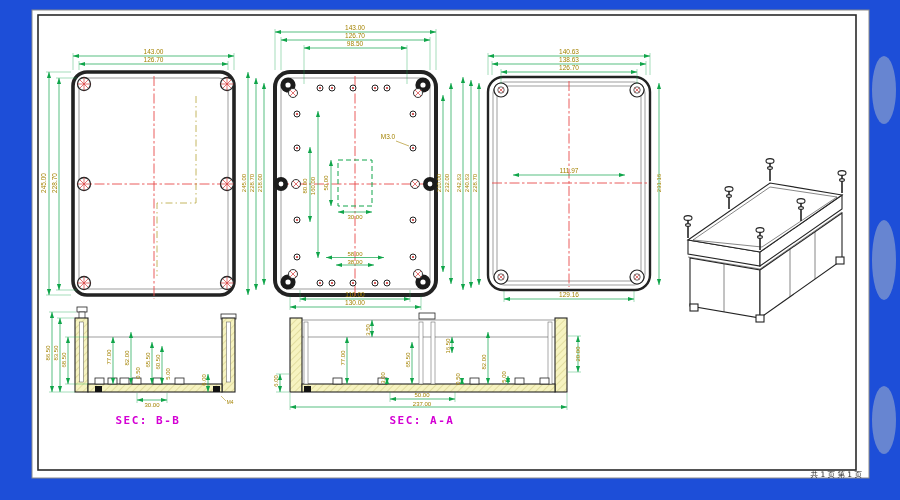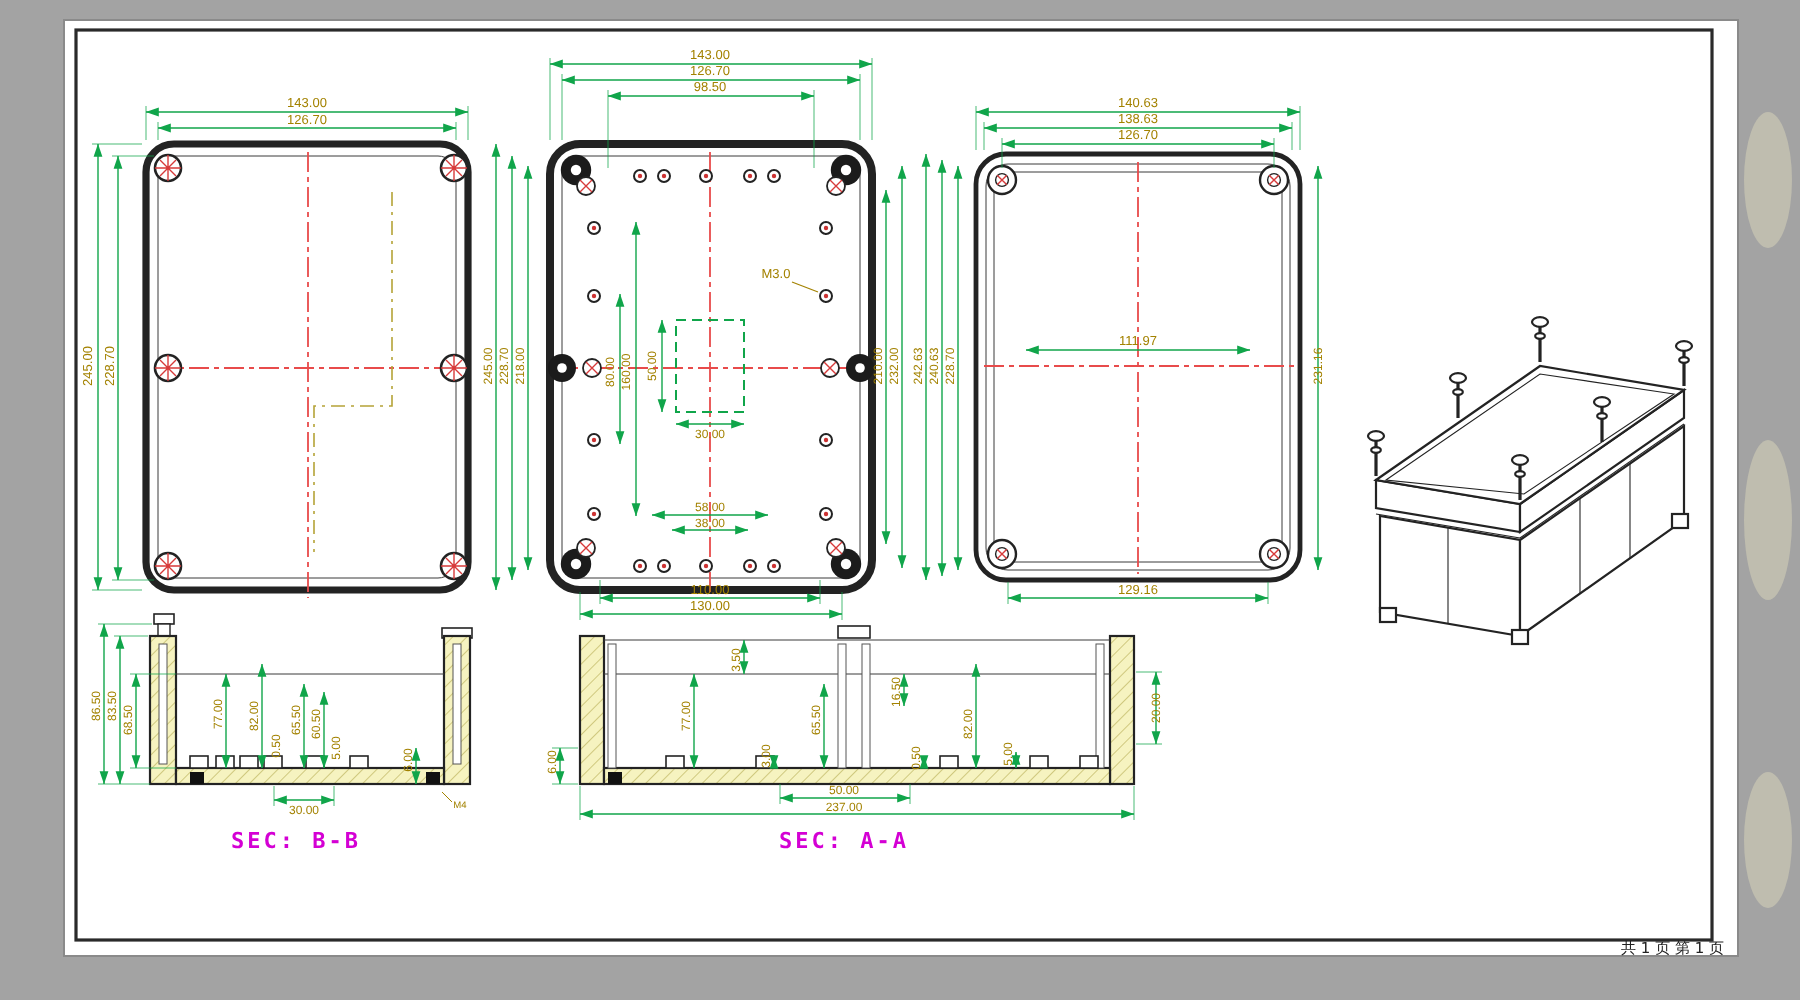--- a/index.html
+++ b/index.html
@@ -1,16 +1,16 @@
 <!DOCTYPE html>
 <html><head>
 <meta charset="utf-8">
 <style>
   html,body{margin:0;padding:0;background:#f6f6f6;}
-  .sheet{width:900px;height:500px;position:relative;background:#a3a3a3;font-family:"Liberation Sans",sans-serif;}
+  .sheet{width:900px;height:500px;position:relative;background:#1d4ed8;font-family:"Liberation Sans",sans-serif;}
   svg{display:block}
   .dim{stroke:#10a54a;stroke-width:.7;fill:none}
   .ext{stroke:#10a54a;stroke-width:.45;fill:none;opacity:.85}
   .gdash{stroke:#10a54a;stroke-width:1;fill:none;stroke-dasharray:5 3}
   .dt{font-family:"Liberation Sans",sans-serif;font-size:6.5px;fill:#a38200;text-anchor:middle}
   .dts{font-size:6px}
   .tiny{font-size:4.8px}
   .cl{stroke:#e84b4b;stroke-width:.9;stroke-dasharray:10 2.5 2.5 2.5;fill:none}
   .redx{stroke:#d73a3a;stroke-width:.7;fill:none}
   .outl{stroke:#232323;fill:#fff}

